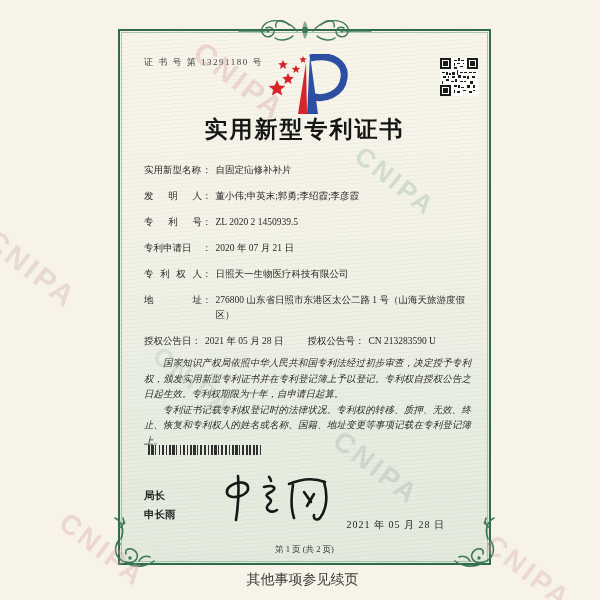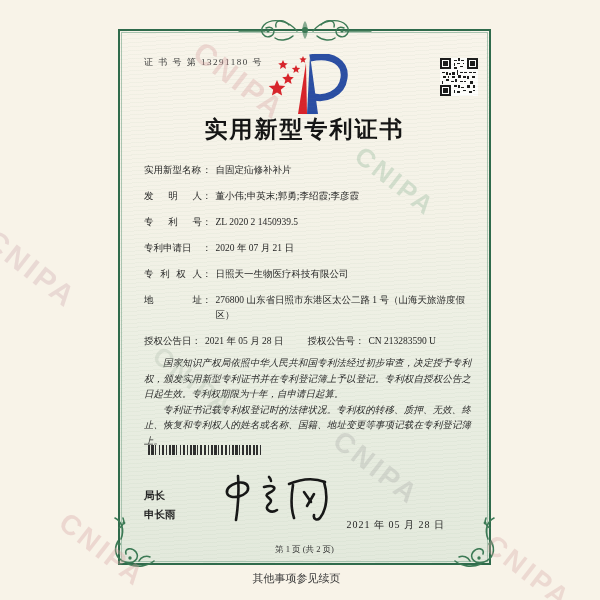--- a/index.html
+++ b/index.html
@@ -62,21 +62,21 @@
   .paras p{margin:0;text-indent:2em;}
   
   .barcode{
     position:absolute;left:28px;top:414px;width:113px;height:10px;
     background:repeating-linear-gradient(90deg,#2e2e2e 0 1.5px,transparent 1.5px 3px,#2e2e2e 3px 5.5px,transparent 5.5px 7px,#2e2e2e 7px 8px,transparent 8px 10.5px);
   }
   .sig-left{position:absolute;left:24px;top:455px;font-size:10.5px;font-weight:bold;line-height:19px;color:#222;}
   .sig-script{position:absolute;left:97px;top:440px;}
   .issue-date{position:absolute;right:44px;top:487px;font-size:10px;letter-spacing:1px;color:#222;}
   .page-info{position:absolute;bottom:7px;left:0;width:100%;text-align:center;font-size:8.5px;color:#333;}
-  .footer-note{position:absolute;top:571px;left:112px;width:369px;text-align:center;font-size:11px;color:#3a3a3a;z-index:2;}
+  .footer-note{position:absolute;top:571px;left:118px;width:369px;text-align:center;font-size:14px;color:#3a3a3a;z-index:2;}
 </style>
 </head>
 <body>
 
 <div class="page">
 
   <span class="wm wm1">CNIPA</span>
   <span class="wm wm2">CNIPA</span>
   <span class="wm wm3">CNIPA</span>
   <span class="wm wm4">CNIPA</span>

